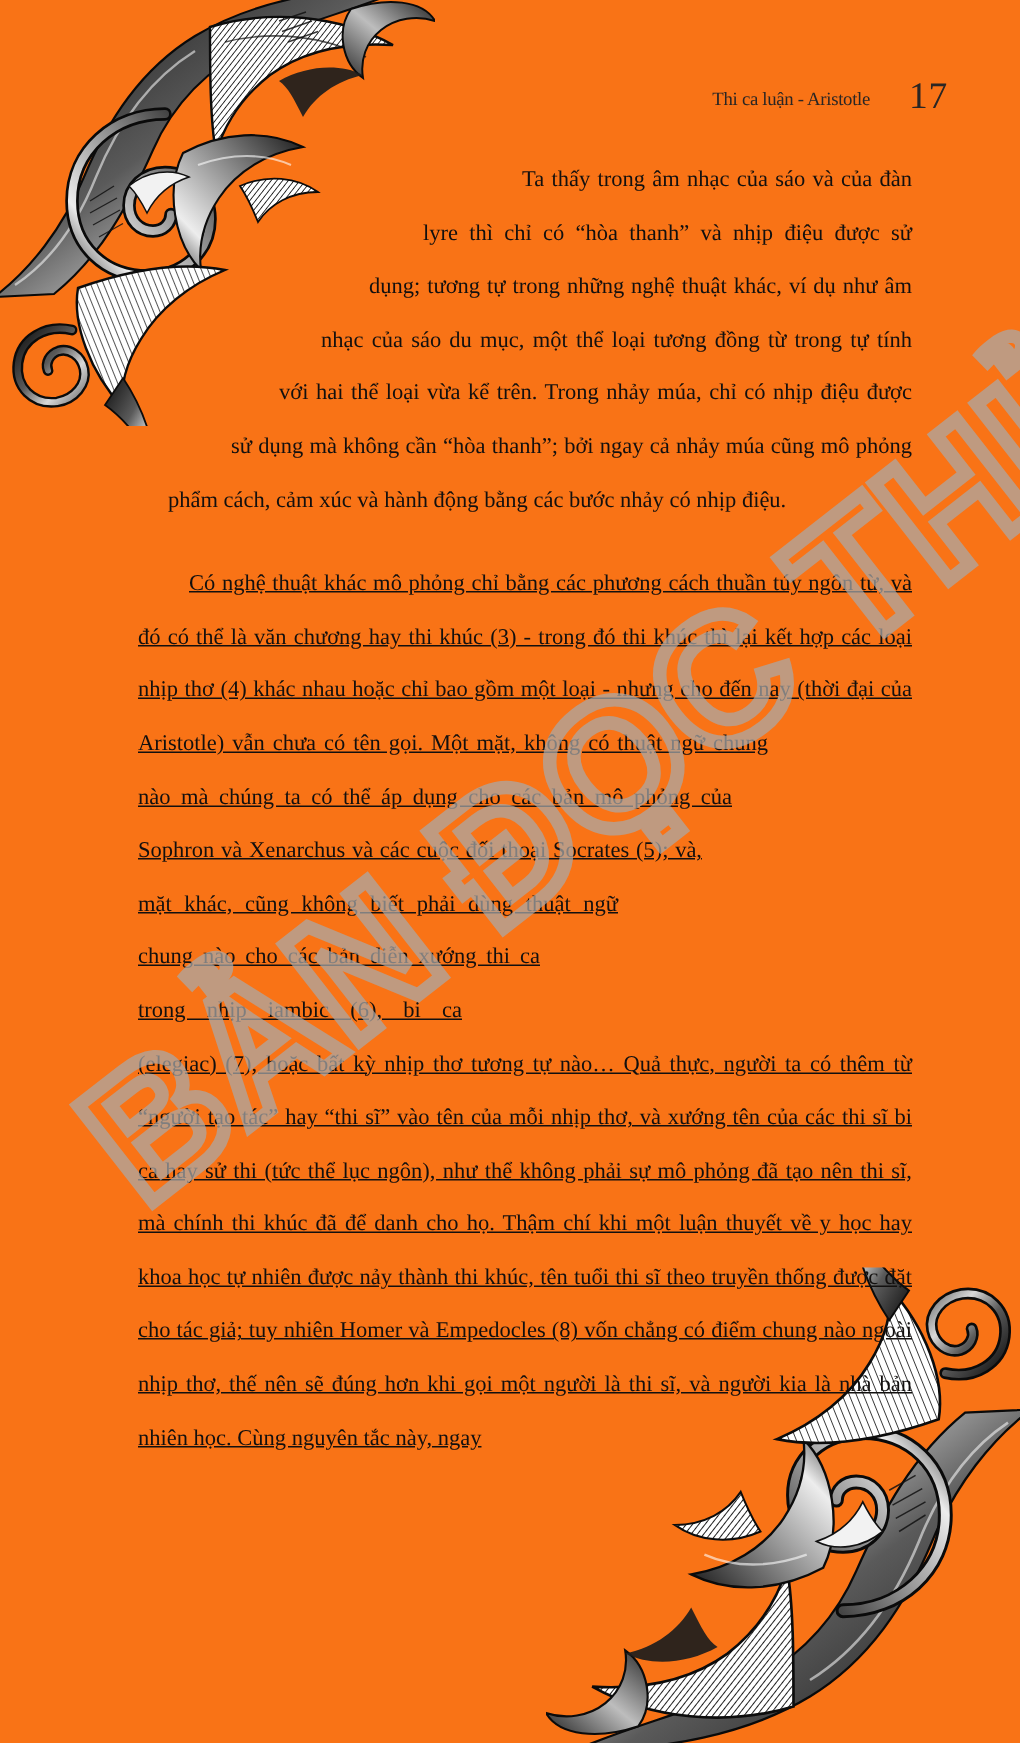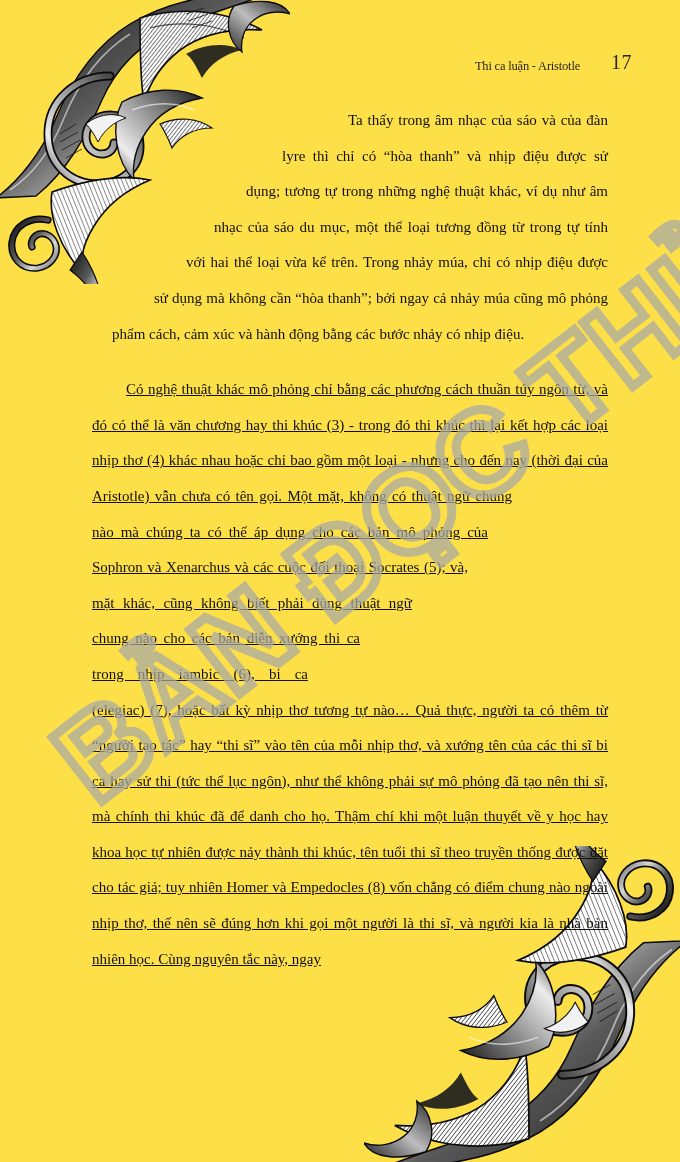--- a/index.html
+++ b/index.html
@@ -4,21 +4,21 @@
 <style>
   html, body {
     margin: 0;
     padding: 0;
     background: #ffffff;
   }
   #page {
     position: relative;
     width: 680px;
     height: 1162px;
-    background: #fde047;
+    background: #f97316;
     overflow: hidden;
     font-family: "Liberation Serif", "DejaVu Serif", serif;
     color: #12100f;
   }
 
   
   #running-head {
     position: absolute;
     top: 54px;
     left: 0;
@@ -32,21 +32,21 @@
     top: 5px;
     font-size: 12.5px;
     letter-spacing: -0.2px;
     color: #2a2624;
     white-space: nowrap;
   }
   #folio {
     position: absolute;
     right: 48px;
     top: -3px;
-    font-size: 20px;
+    font-size: 25px;
     color: #2a2624;
     letter-spacing: 0.5px;
   }
 
   
   #textblock {
     position: absolute;
     left: 92px;
     top: 103px;
     width: 516px;

